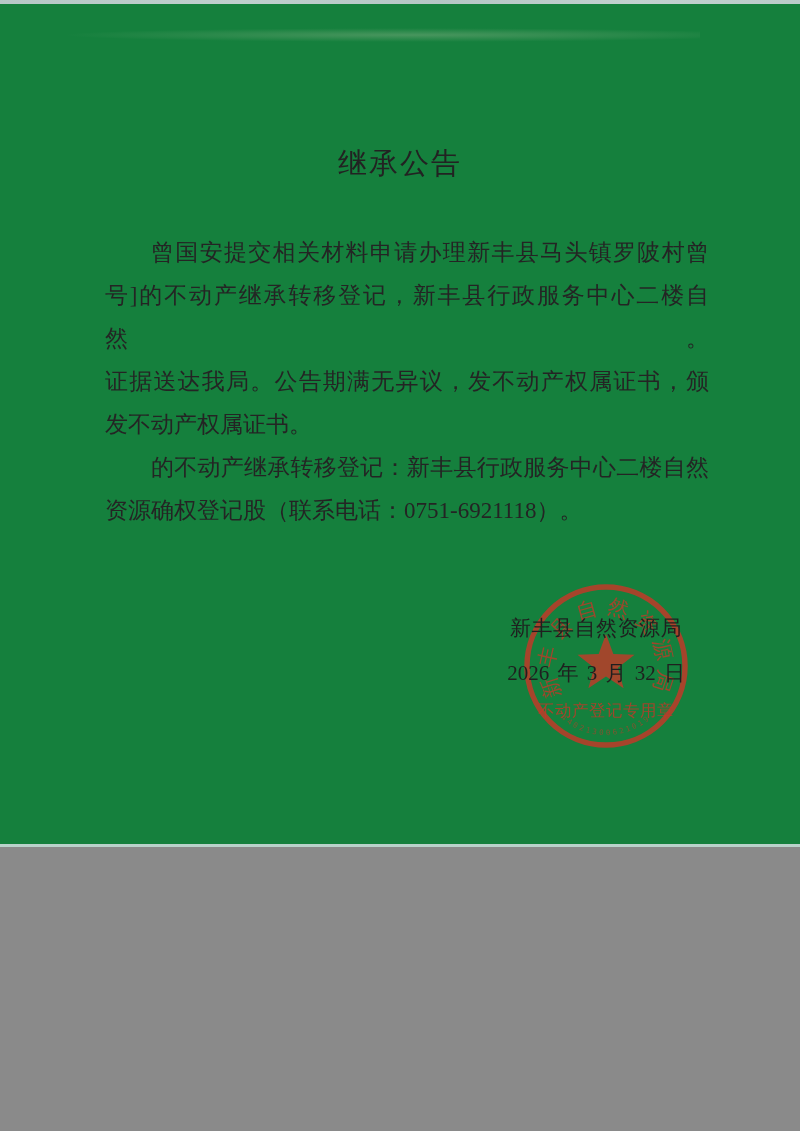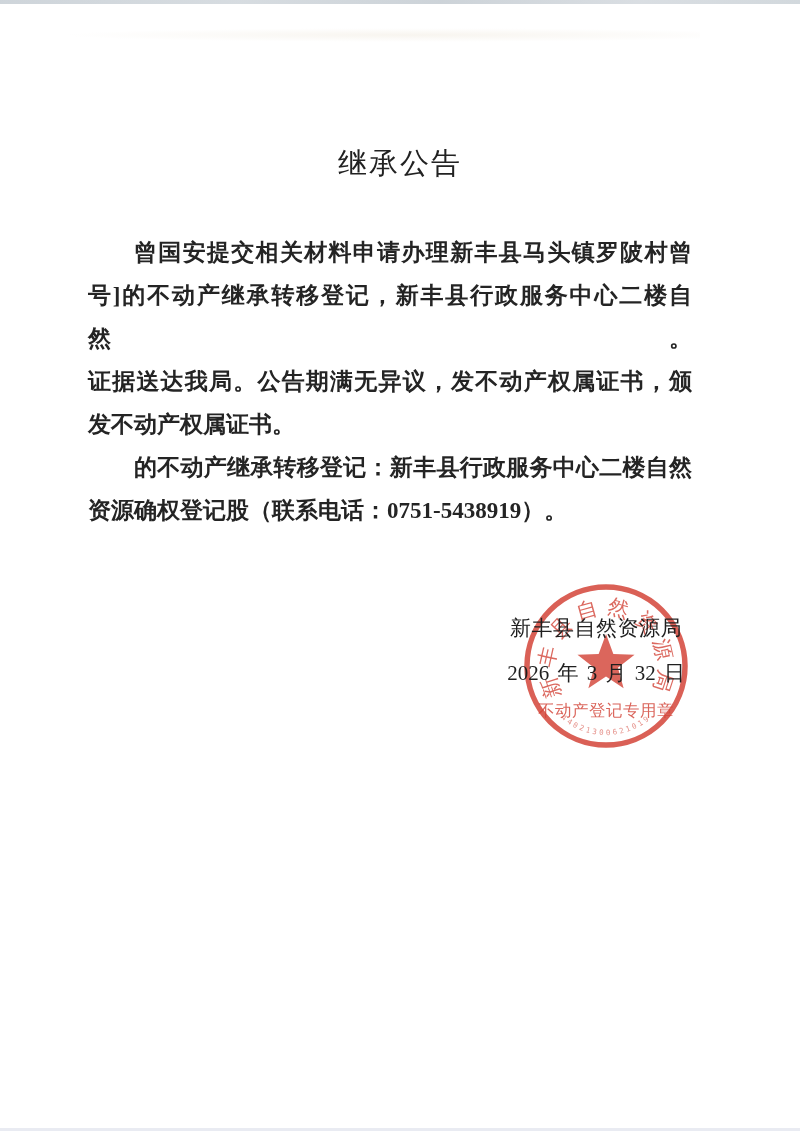--- a/index.html
+++ b/index.html
@@ -1,21 +1,21 @@
 <!DOCTYPE html>
 <html><head>
 <meta charset="utf-8">
 <style>
   html, body { margin: 0; padding: 0; background: #8a8a8a; }
   .page {
     position: relative;
     width: 800px;
-    height: 1131px;
+    height: 847px;
     margin: 0 auto;
-    background: #ffffff;
+    background: #15803d;
     overflow: hidden;
     font-family: "Liberation Serif", "DejaVu Serif", serif;
     color: #262626;
   }
   .scan-edge-top {
     position: absolute; top: 0; left: 0; width: 800px; height: 4px;
     background: linear-gradient(to right, #c9d0d6 0%, #d2d8dd 30%, #c7ced4 55%, #d5dadf 80%, #cdd4d9 100%);
     opacity: 0.9;
   }
   .scan-edge-bottom {
@@ -26,24 +26,23 @@
     position: absolute; top: 28px; left: 60px; width: 640px; height: 14px;
     background: radial-gradient(ellipse at 55% 50%, rgba(226,214,192,0.25), rgba(255,255,255,0) 70%);
   }
   .title {
     position: absolute; top: 144px; left: 0; width: 800px;
     margin: 0; text-align: center;
     font-size: 29px; font-weight: 400; letter-spacing: 2px;
     color: #222;
   }
   .body-block {
-    position: absolute; top: 231px; left: 88px; width: 604px;
+    position: absolute; top: 231px; left: 105px; width: 604px;
     font-size: 23px; line-height: 43px;
     color: #242424;
-    font-weight: bold;
   }
   .line { text-align: justify; }
   .line.fill { text-align-last: justify; }
   .line.indent { text-indent: 2em; }
   .sig {
     position: absolute; font-size: 21px; color: #1f1f1f; z-index: 3;
     white-space: nowrap;
   }
   .sig.agency { top: 614px; right: 118px; letter-spacing: 0.5px; }
   .sig.date   { top: 659px; right: 115px; word-spacing: 3px; }
@@ -61,21 +60,21 @@
   <div class="scan-smudge"></div>
 
   <h1 class="title">继承公告</h1>
 
   <div class="body-block">
     <div class="line fill indent">曾国安提交相关材料申请办理新丰县马头镇罗陂村曾</div>
     <div class="line fill">号]的不动产继承转移登记，新丰县行政服务中心二楼自然。</div>
     <div class="line fill">证据送达我局。公告期满无异议，发不动产权属证书，颁</div>
     <div class="line">发不动产权属证书。</div>
     <div class="line fill indent">的不动产继承转移登记：新丰县行政服务中心二楼自然</div>
-    <div class="line">资源确权登记股（联系电话：0751-5438919）。</div>
+    <div class="line">资源确权登记股（联系电话：0751-6921118）。</div>
   </div>
 
   <svg class="stamp" width="220" height="220" viewBox="0 0 220 220">
     <g fill="none" stroke="none">
       <circle cx="110" cy="110" r="79" stroke="#cf3427" stroke-width="5.5" opacity="0.85"></circle>
       <path d="M0,-30 L7.35,-10.11 L28.53,-9.27 L11.89,3.86 L17.63,24.27 L0,12.5 L-17.63,24.27 L-11.89,3.86 L-28.53,-9.27 L-7.35,-10.11 Z" transform="translate(110,108)" fill="#cf3427" opacity="0.82"></path>
       <path id="arcTop" d="M 67.4,139.8 A 52 52 0 1 1 152.6,139.8" fill="none"></path>
       <text font-family="Liberation Serif, DejaVu Serif, serif" font-size="21" fill="#cf3427" opacity="0.8" style="letter-spacing:7px;">
         <textPath href="#arcTop" startOffset="50%" text-anchor="middle">新丰县自然资源局</textPath>
       </text>

